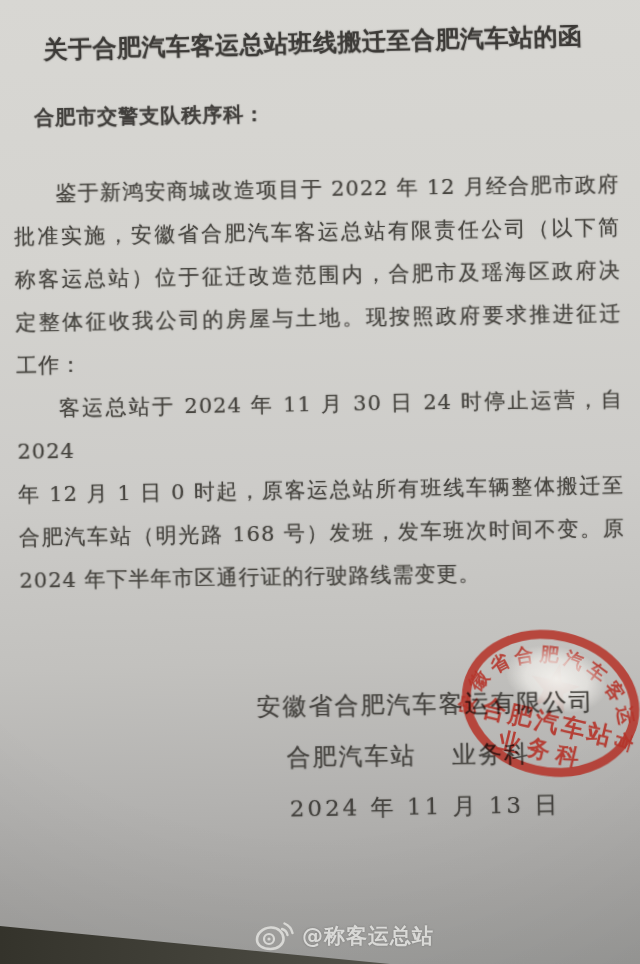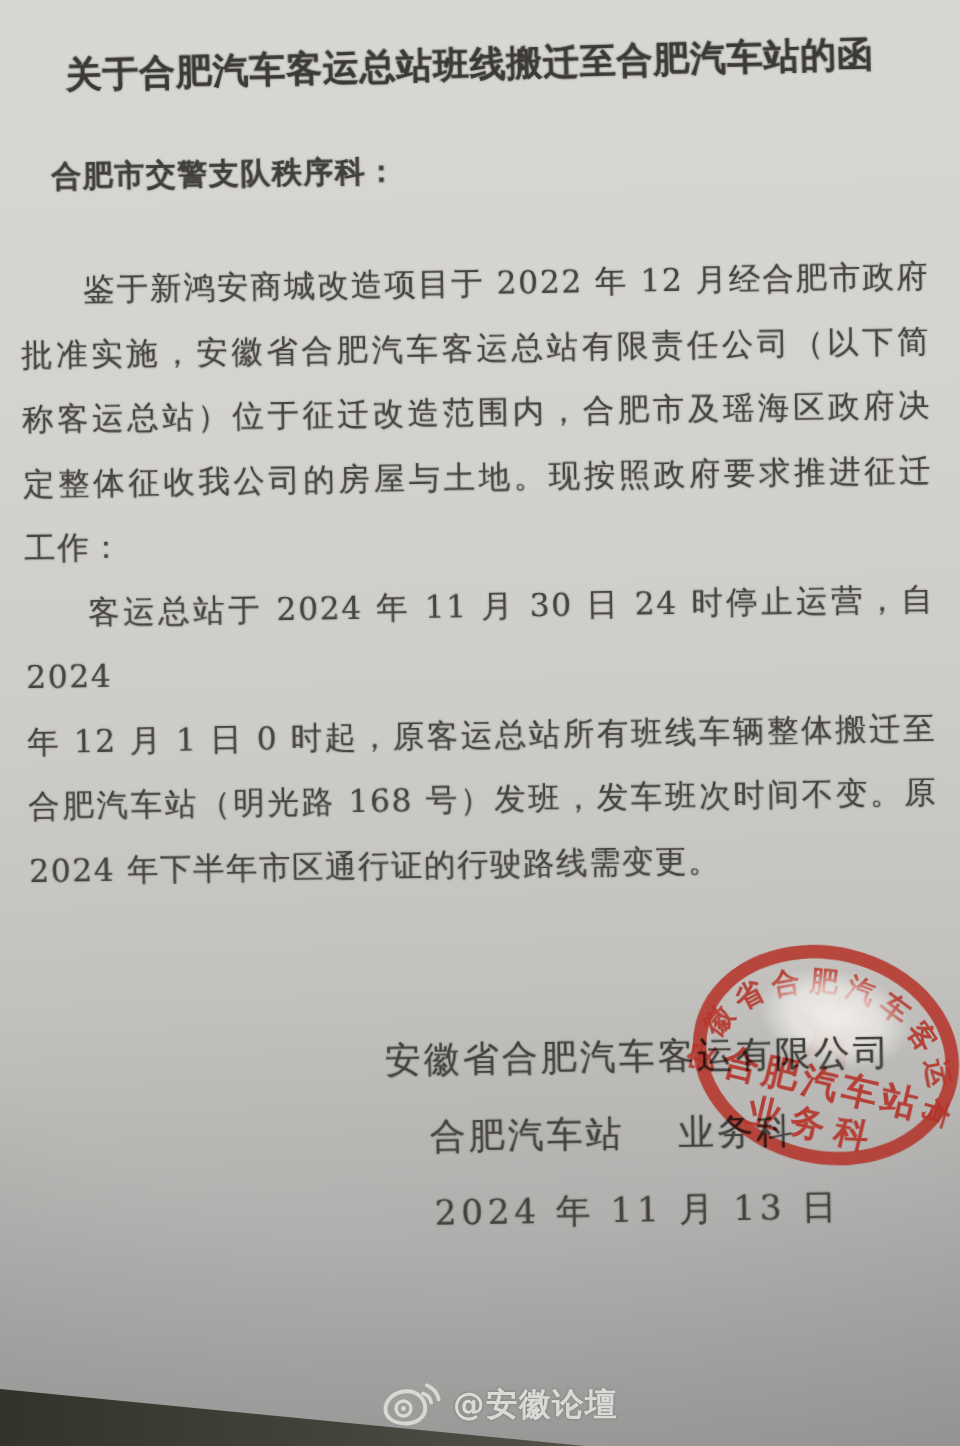--- a/index.html
+++ b/index.html
@@ -145,15 +145,15 @@
   <div class="wedge"></div>
 
   <div class="watermark">
     <svg class="wb-icon" width="40" height="32" viewBox="0 0 40 32">
       <path d="M16.5 7.5 C8.5 8 3 13.5 3 19.5 C3 25.5 9 29 16.5 29 C24 29 29.5 24.5 29.5 19 C29.5 13 24.5 7 16.5 7.5 Z" fill="none" stroke="rgba(238,238,235,0.85)" stroke-width="2.6"></path>
       <circle cx="15" cy="19" r="5" fill="none" stroke="rgba(238,238,235,0.85)" stroke-width="2.2"></circle>
       <circle cx="15" cy="19" r="1.6" fill="rgba(238,238,235,0.85)"></circle>
       <path d="M28 9 A 8 8 0 0 1 33.5 15" fill="none" stroke="rgba(238,238,235,0.85)" stroke-width="2.4" stroke-linecap="round"></path>
       <path d="M30.5 3.5 A 13.5 13.5 0 0 1 38.5 13" fill="none" stroke="rgba(238,238,235,0.85)" stroke-width="2.4" stroke-linecap="round"></path>
     </svg>
-    <span class="wm-text">@安徽论壇</span>
+    <span class="wm-text">@称客运总站</span>
   </div>
 </div>
 
 </body></html>

